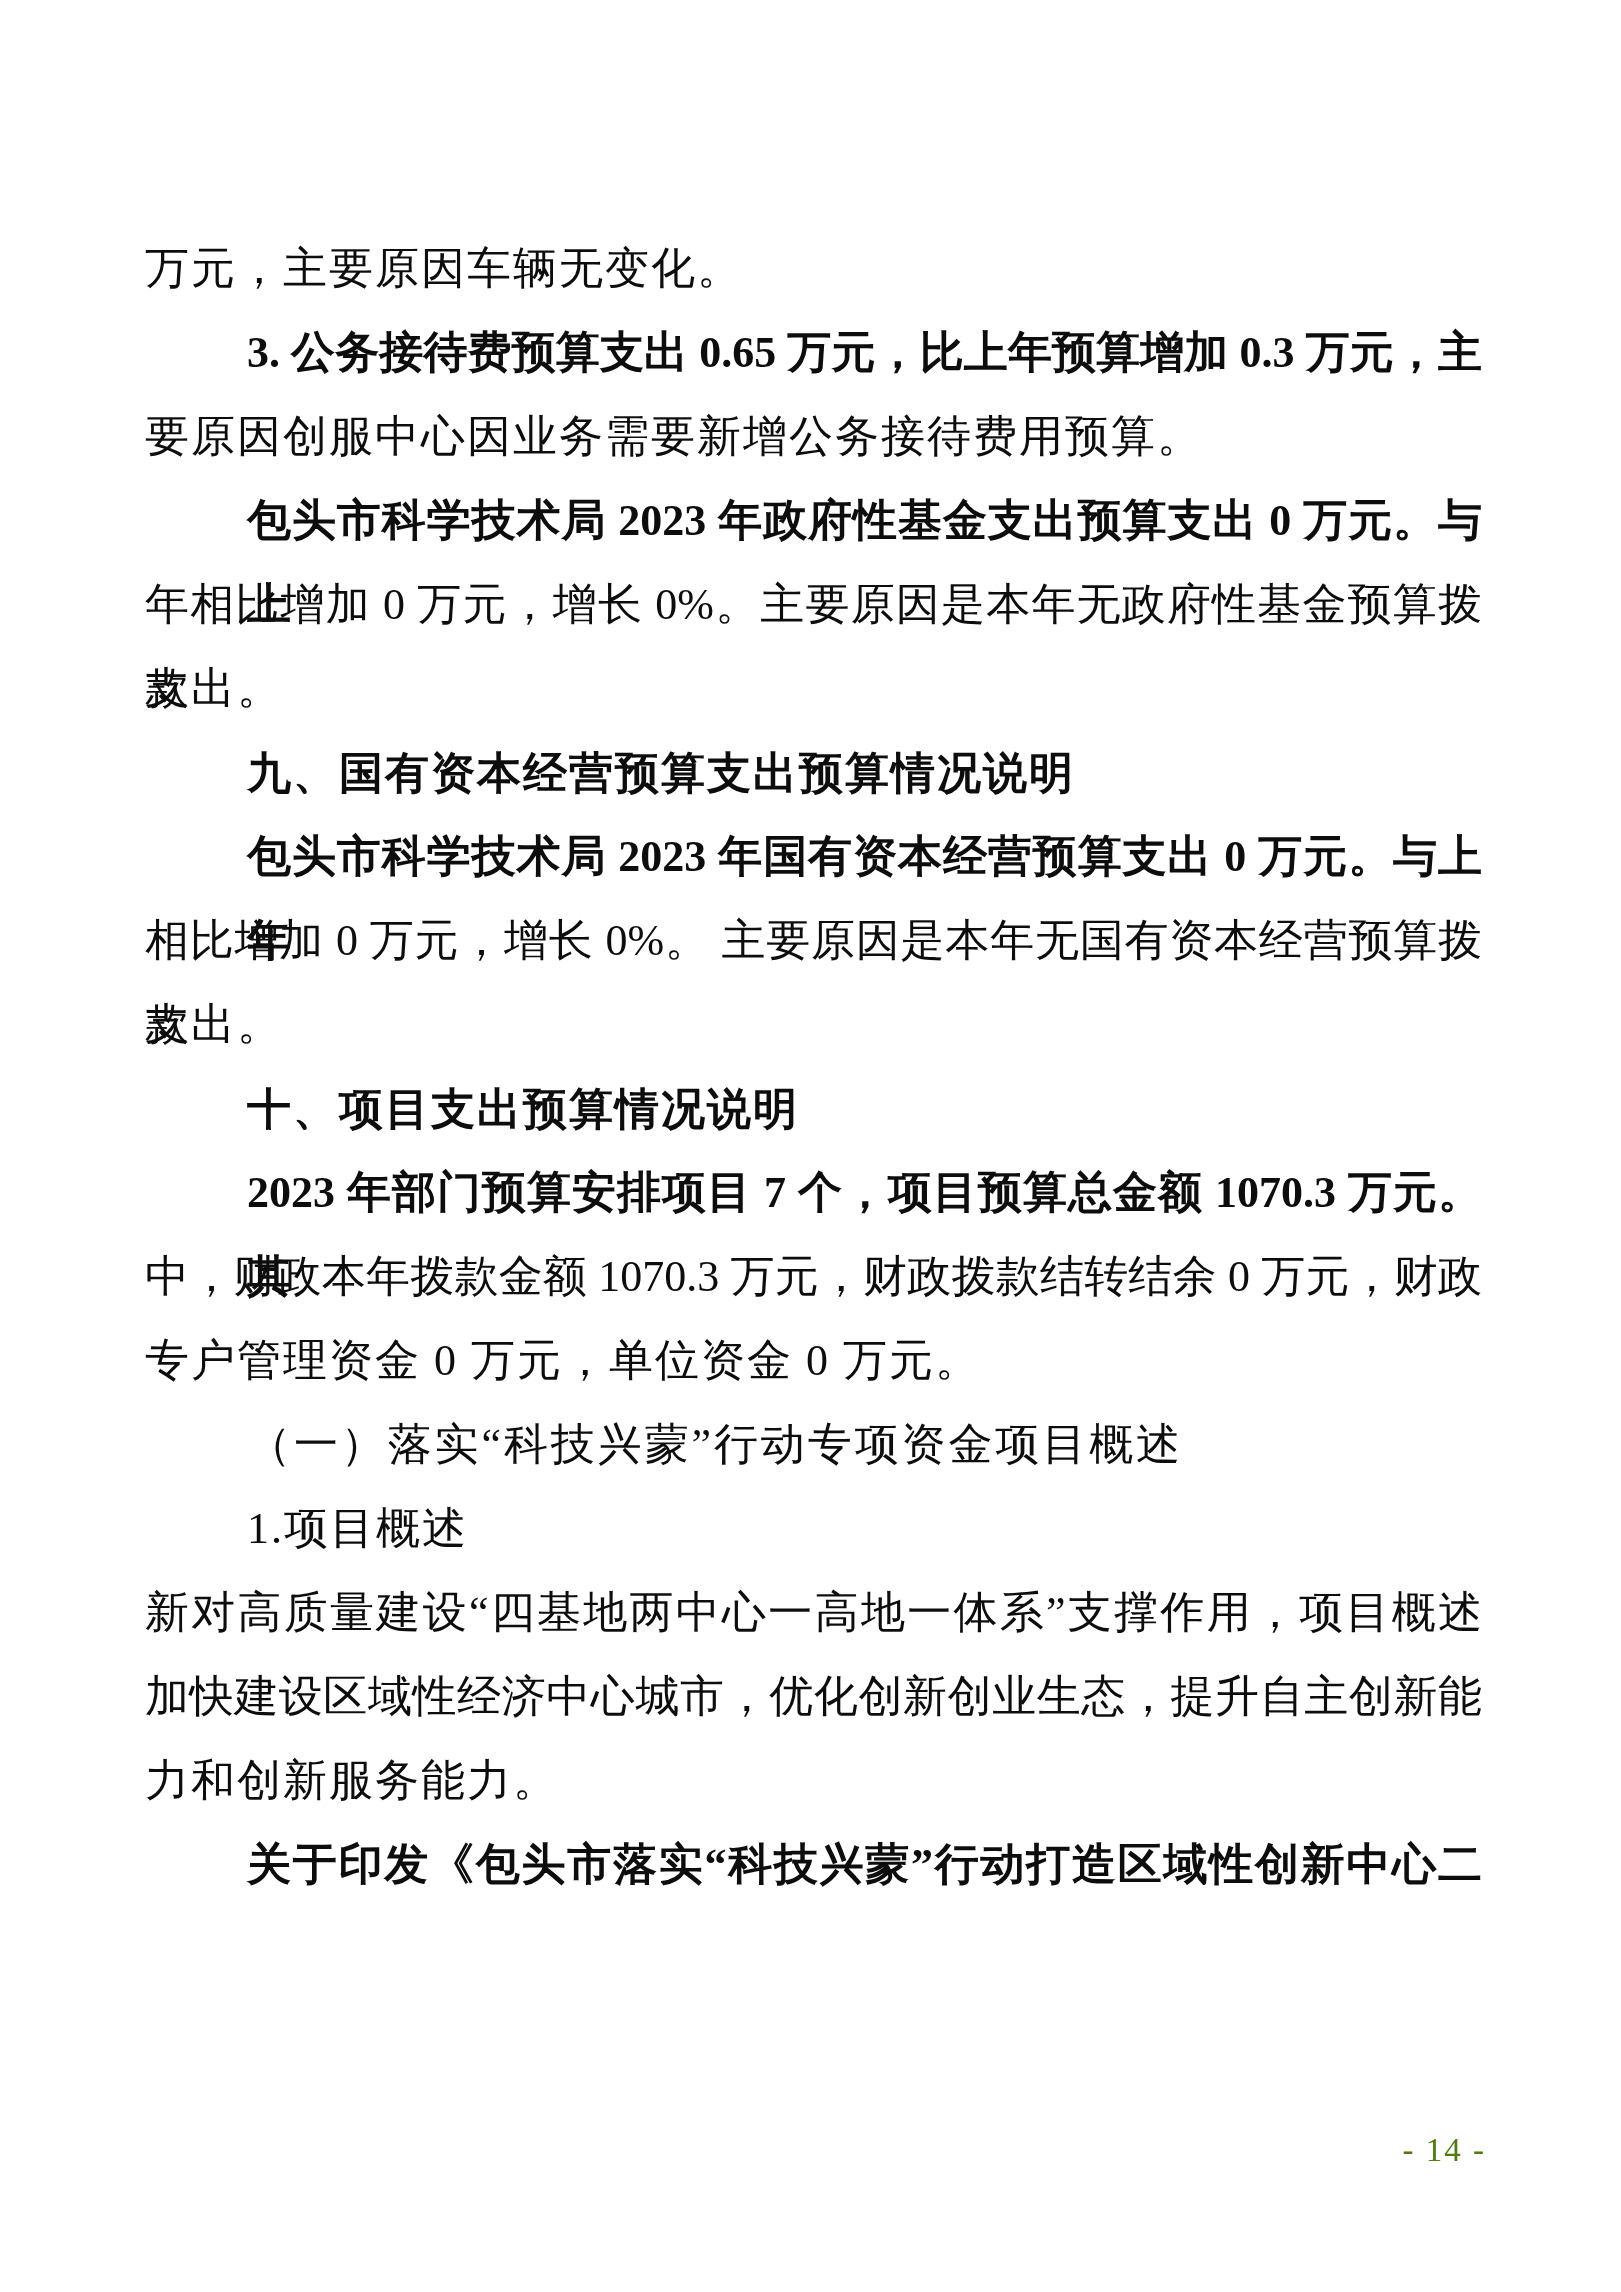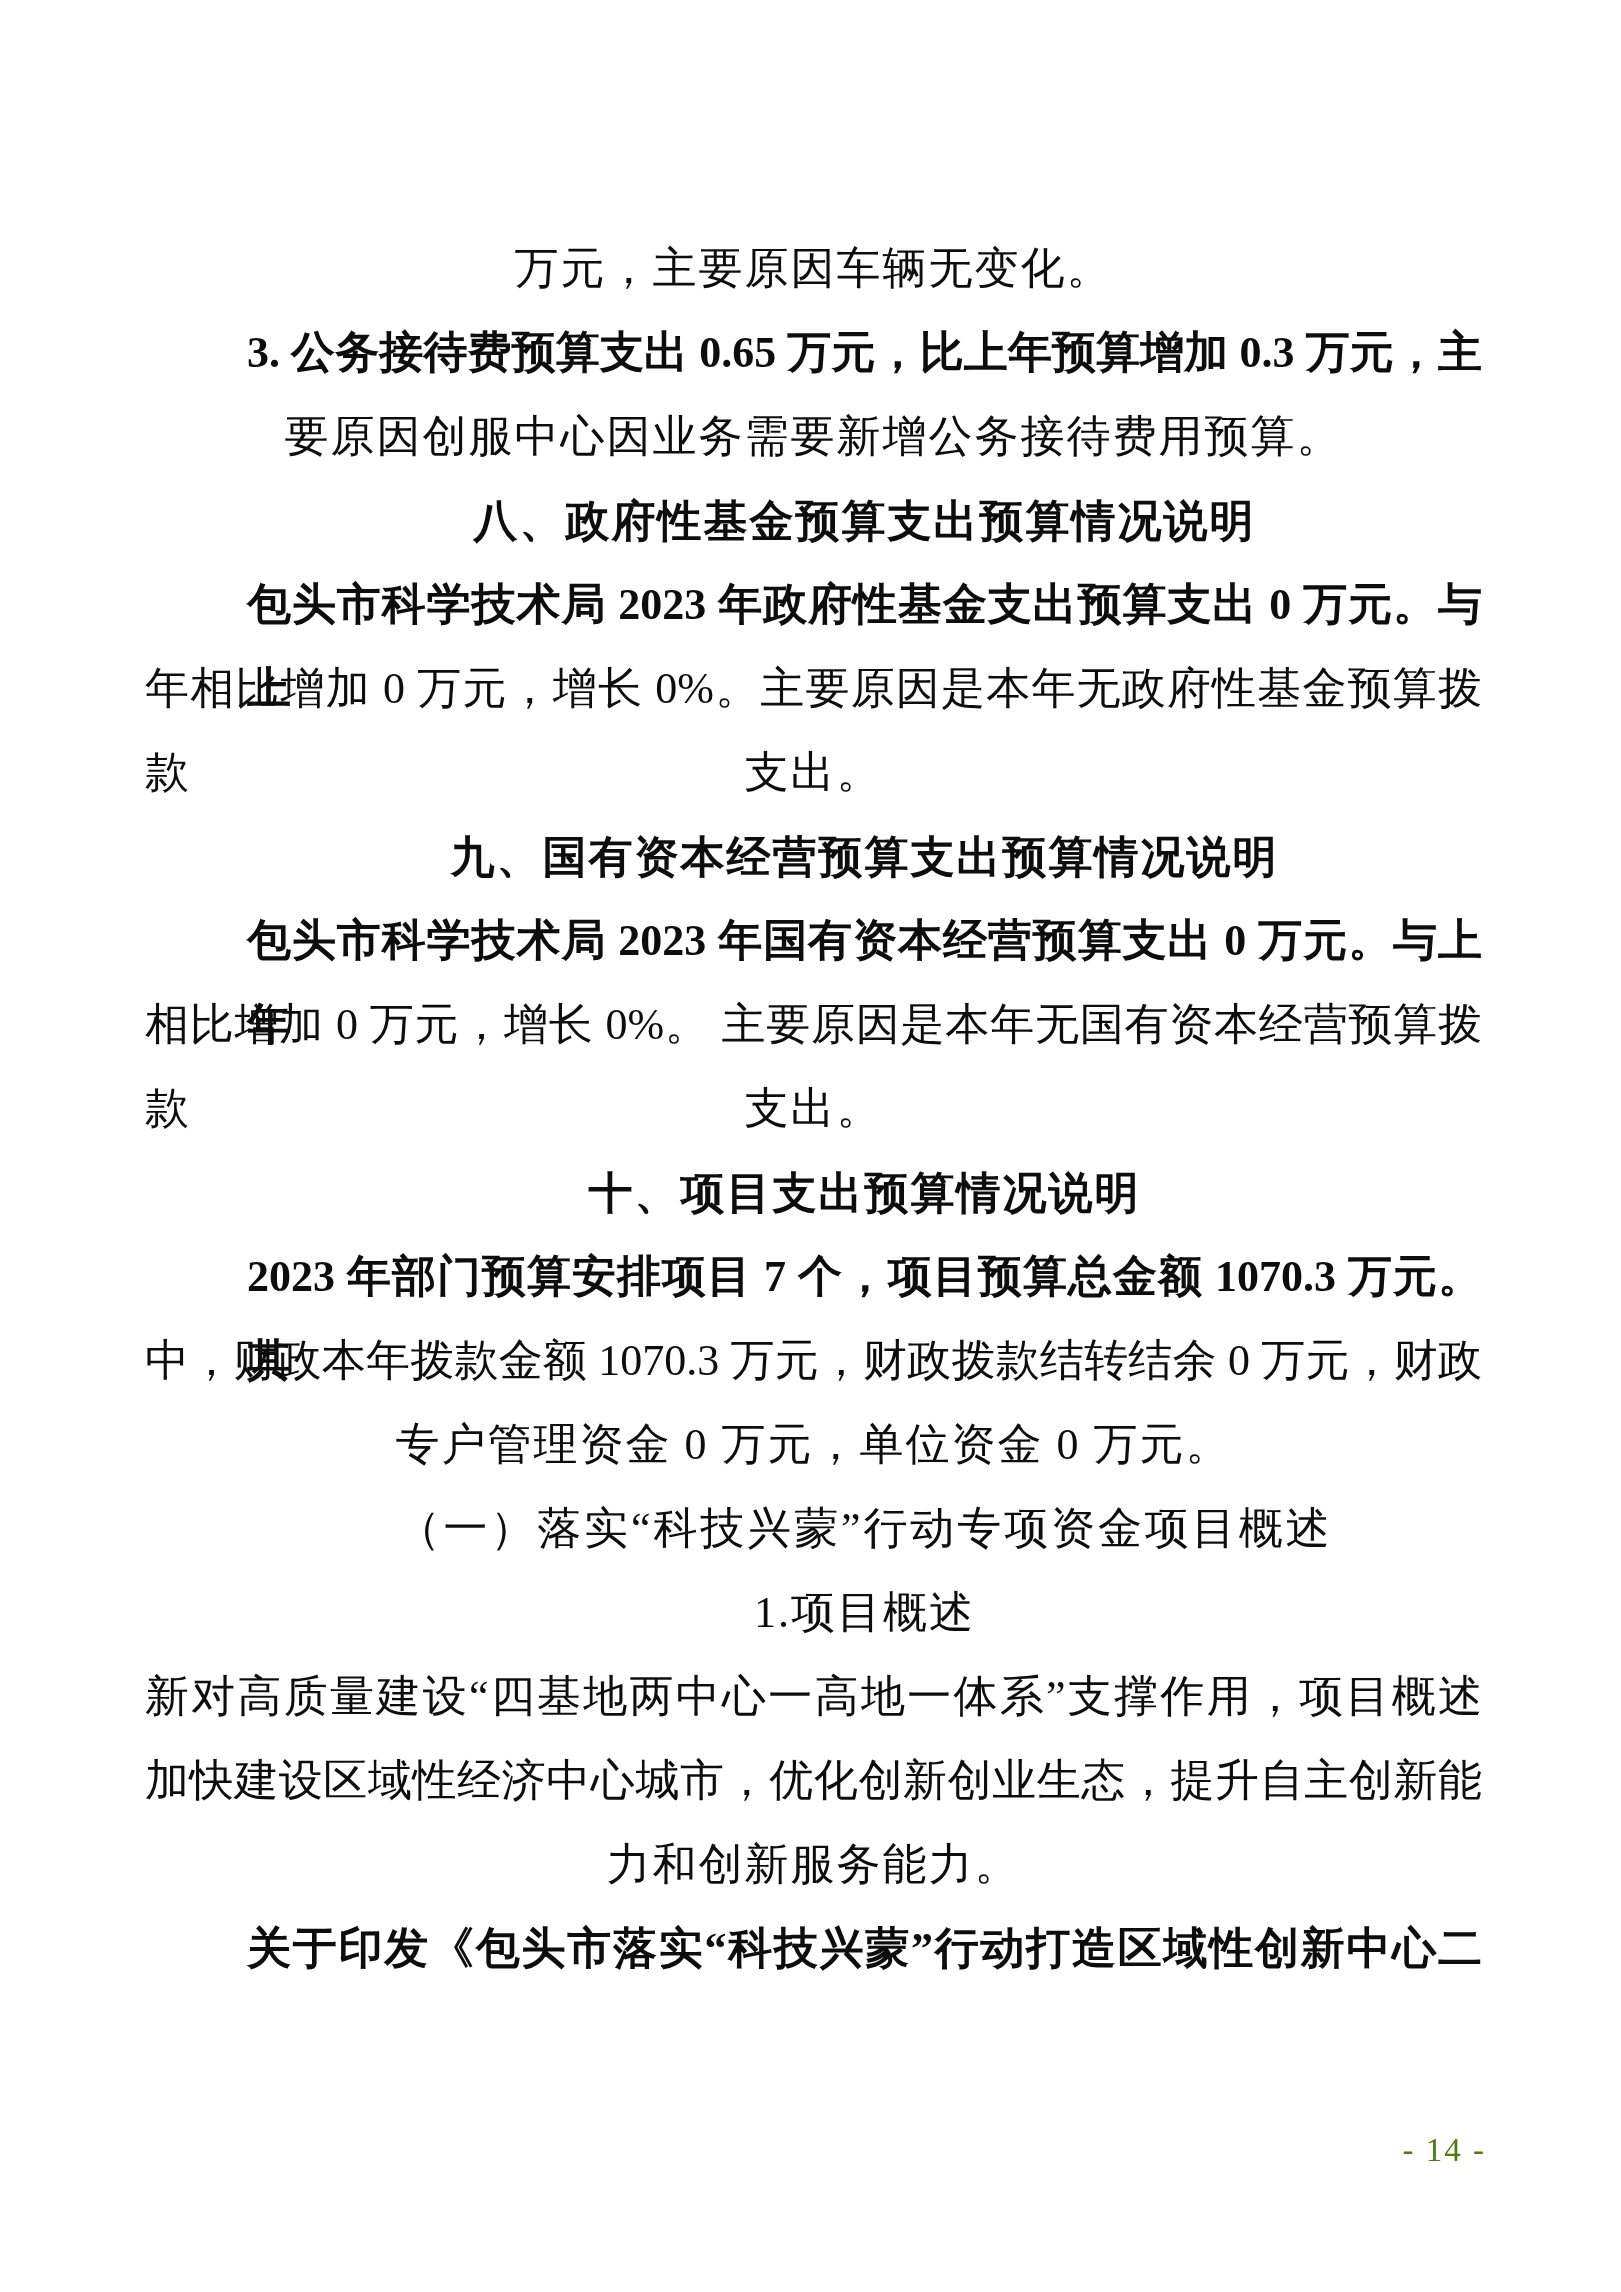--- a/index.html
+++ b/index.html
@@ -21,21 +21,21 @@
     left: 145px;
     top: 227px;
     width: 1337px;
   }
   .line {
     height: 84px;
     line-height: 84px;
     font-size: 44px;
     letter-spacing: 2px;
     white-space: nowrap;
-    text-align: center;
+    text-align: left;
   }
   .line.fill {
     white-space: normal;
     letter-spacing: 0;
     text-align: justify;
     text-align-last: justify;
     text-justify: inter-character;
   }
   .line.indent {
     padding-left: 102px;
@@ -66,21 +66,20 @@
   }
 </style>
 </head>
 <body>
 
 <div class="page">
   <div class="text-block">
       <div class="line body">万元，主要原因车辆无变化。</div>
       <div class="line body indent fill">3. 公务接待费预算支出 0.65 万元，比上年预算增加 0.3 万元，主</div>
       <div class="line body">要原因创服中心因业务需要新增公务接待费用预算。</div>
-      <div class="line heading indent">八、政府性基金预算支出预算情况说明</div>
       <div class="line body indent fill">包头市科学技术局 2023 年政府性基金支出预算支出 0 万元。与上</div>
       <div class="line body fill">年相比增加 0 万元，增长 0%。主要原因是本年无政府性基金预算拨款</div>
       <div class="line body">支出。</div>
       <div class="line heading indent">九、国有资本经营预算支出预算情况说明</div>
       <div class="line body indent fill">包头市科学技术局 2023 年国有资本经营预算支出 0 万元。与上年</div>
       <div class="line body fill">相比增加 0 万元，增长 0%。 主要原因是本年无国有资本经营预算拨款</div>
       <div class="line body">支出。</div>
       <div class="line heading indent">十、项目支出预算情况说明</div>
       <div class="line body indent fill">2023 年部门预算安排项目 7 个，项目预算总金额 1070.3 万元。其</div>
       <div class="line body fill">中，财政本年拨款金额 1070.3 万元，财政拨款结转结余 0 万元，财政</div>

